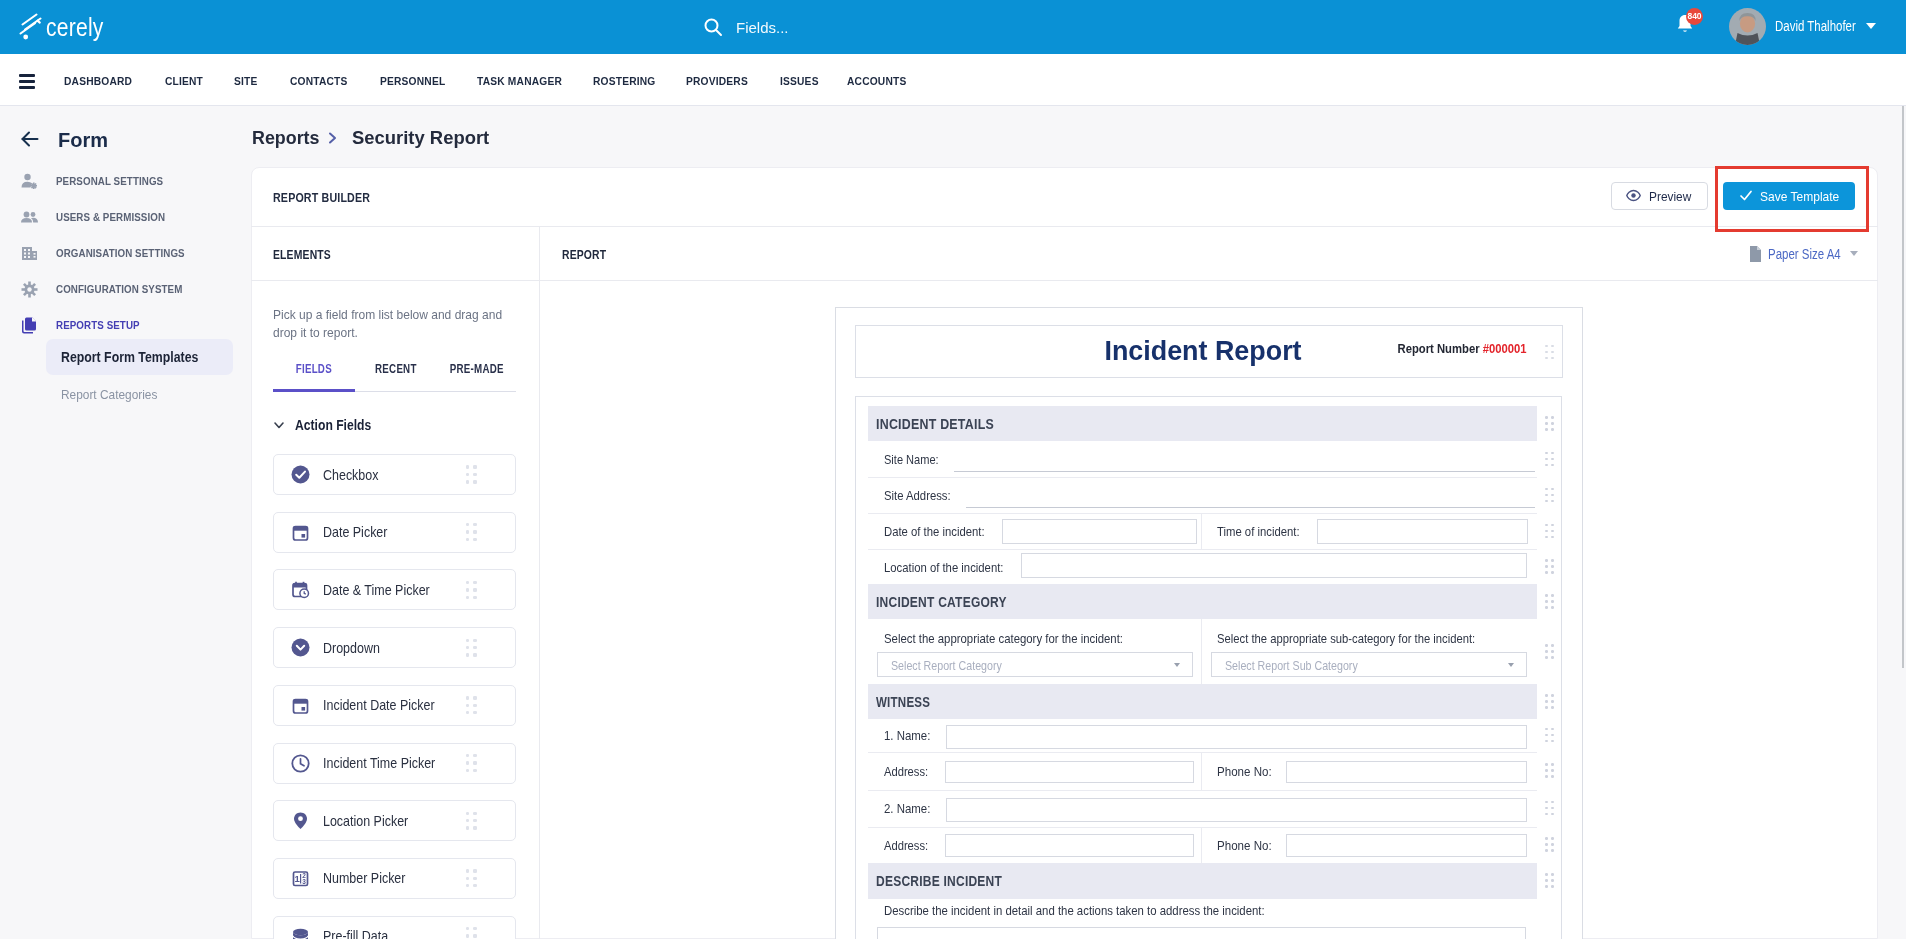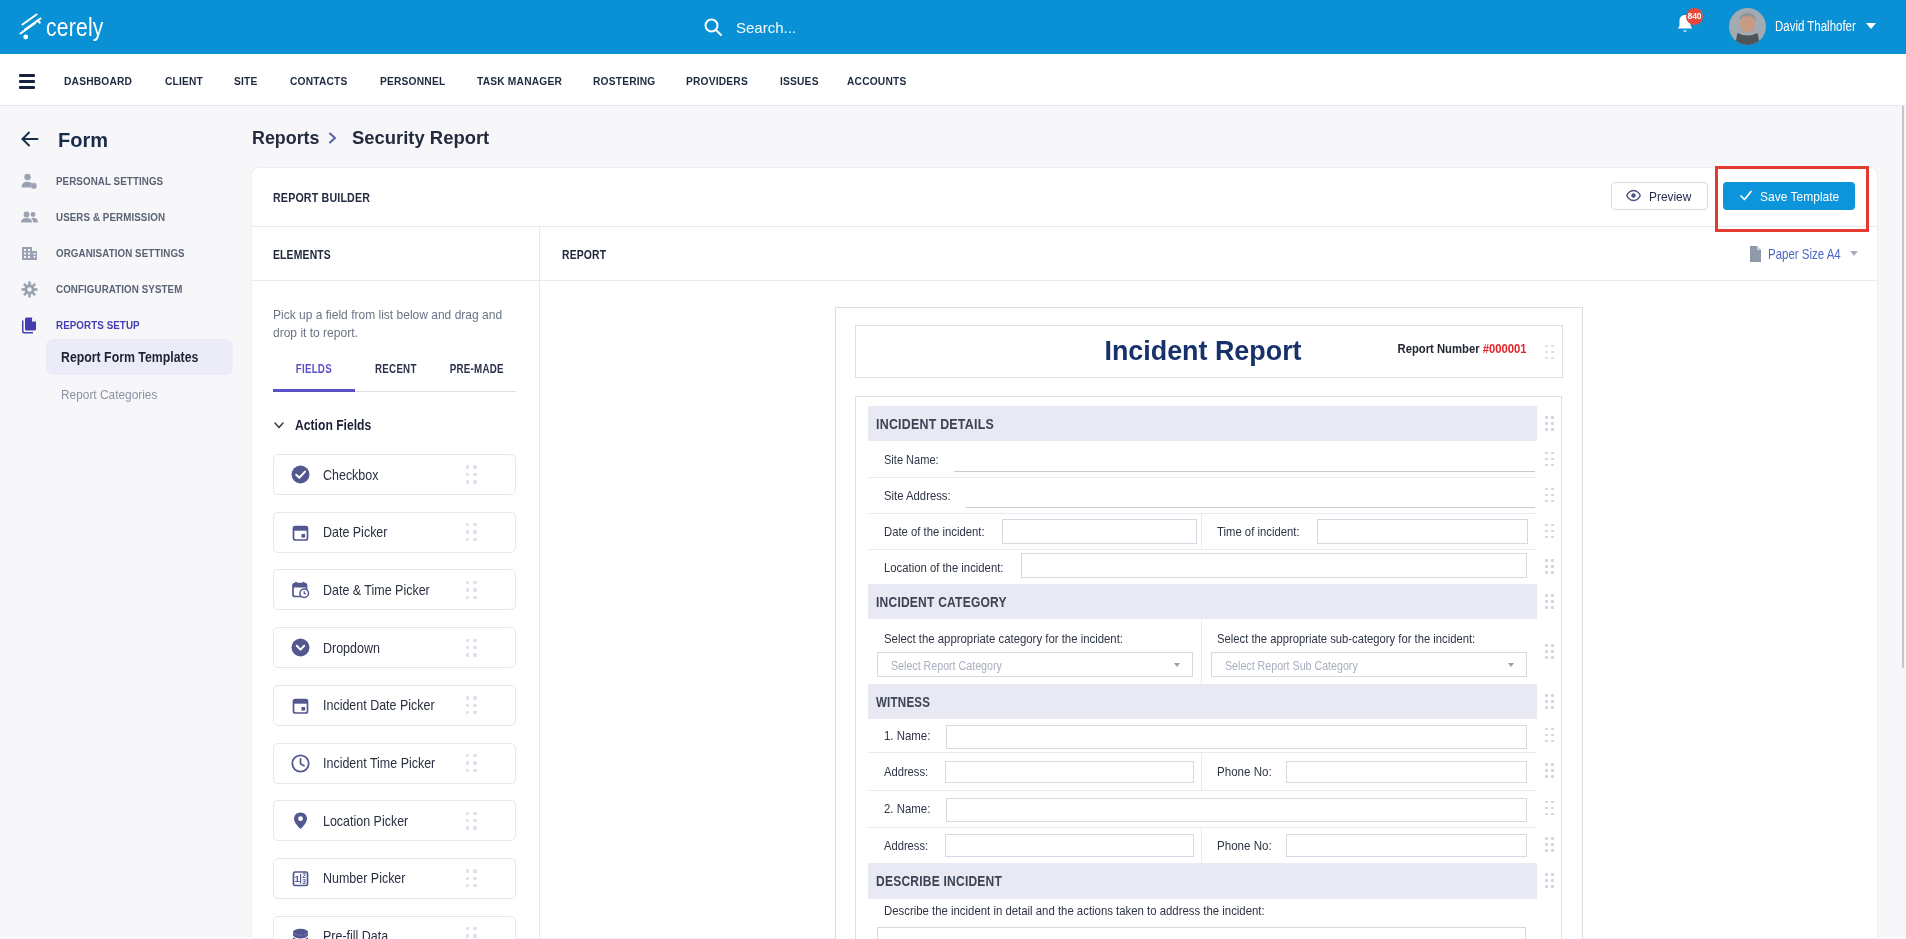--- a/index.html
+++ b/index.html
@@ -13,21 +13,21 @@
 <line x1="4.5" y1="21.5" x2="19" y2="11.2"></line>
 <line x1="21.5" y1="8.6" x2="23.8" y2="10.6"></line>
 </g>
 <circle cx="9.7" cy="25" r="2.4" fill="#fff"></circle>
 </svg>
 <div class="abs" style="left:46px;top:27.0px;transform:translateY(-50%) scaleX(0.81);transform-origin:left center;font-size:26px;color:#ffffff;font-weight:normal;letter-spacing:0.3px;white-space:nowrap;">cerely</div>
 <svg class="abs" style="left:703px;top:17px;" width="21" height="21" viewBox="0 0 21 21">
 <circle cx="8.5" cy="8.5" r="6" fill="none" stroke="#fff" stroke-width="2"></circle>
 <line x1="13" y1="13" x2="18" y2="18" stroke="#fff" stroke-width="2" stroke-linecap="round"></line>
 </svg>
-<div class="abs" style="left:736px;top:27.0px;transform:translateY(-50%);transform-origin:left center;font-size:15px;color:rgba(255,255,255,.95);font-weight:normal;letter-spacing:0;white-space:nowrap;">Search...</div>
+<div class="abs" style="left:736px;top:27.0px;transform:translateY(-50%);transform-origin:left center;font-size:15px;color:rgba(255,255,255,.95);font-weight:normal;letter-spacing:0;white-space:nowrap;">Fields...</div>
 <svg class="abs" style="left:1673px;top:12px;" width="24" height="24" viewBox="0 0 24 24">
 <path d="M12 3 C8.7 3 6.5 5.4 6.5 9 L6.5 14 L4.8 16.5 L19.2 16.5 L17.5 14 L17.5 9 C17.5 5.4 15.3 3 12 3 Z" fill="#fff"></path>
 <path d="M10 18.5 A2.2 2.2 0 0 0 14 18.5 Z" fill="#fff"></path>
 </svg>
 <div class="abs" style="left:1686px;top:8px;width:17px;height:17px;border-radius:50%;background:#e8483b;color:#fff;font-size:8.5px;font-weight:bold;text-align:center;line-height:17px;">840</div>
 <svg class="abs" style="left:1729px;top:8px;" width="37" height="37" viewBox="0 0 37 37">
 <defs>
       <clipPath id="av">
         <circle cx="18.5" cy="18.5" r="18.5"></circle>
       </clipPath>

